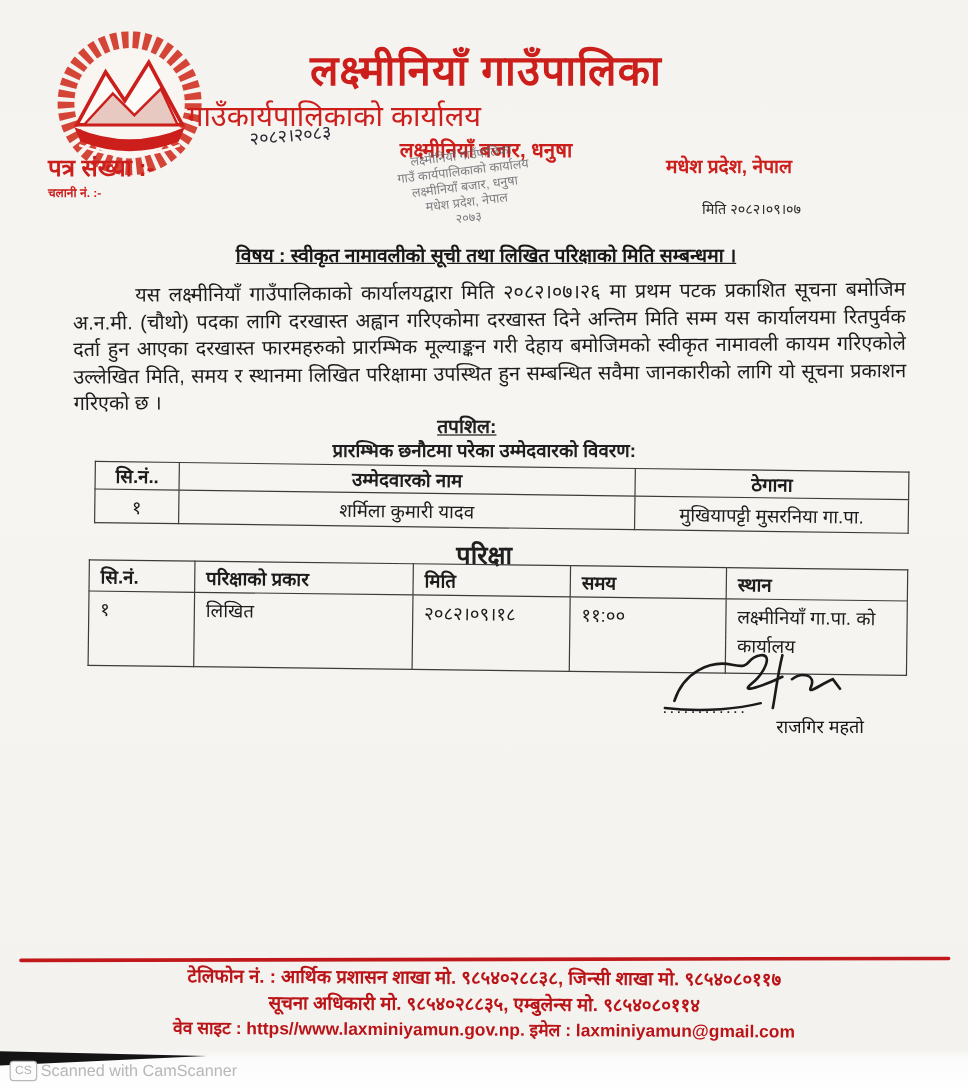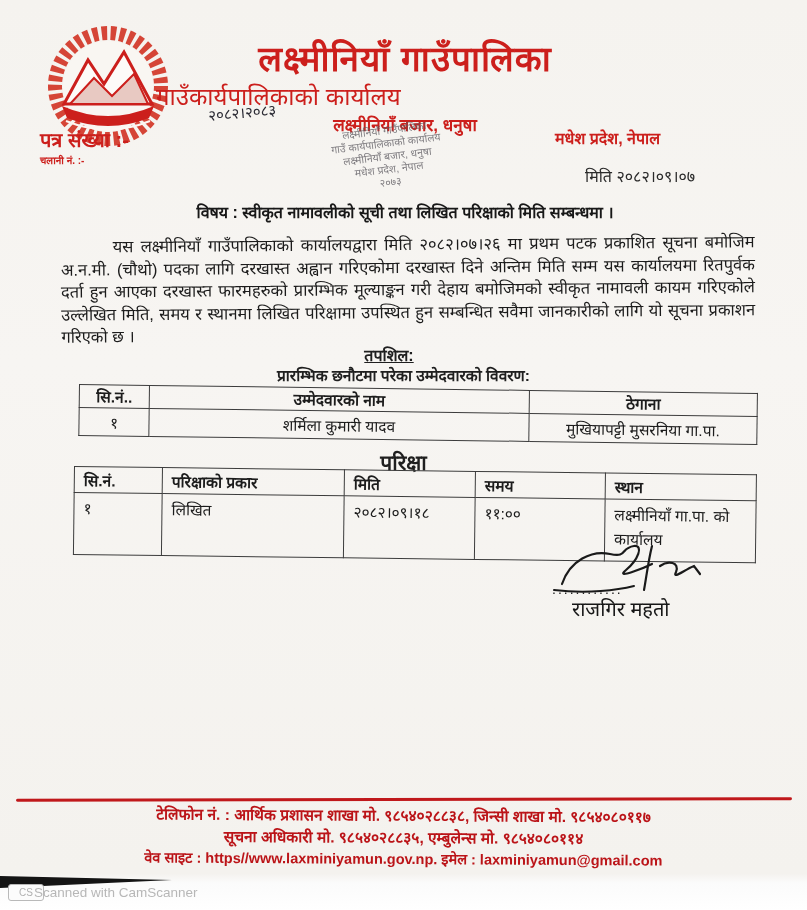--- a/index.html
+++ b/index.html
@@ -13,58 +13,58 @@
   .abs { position:absolute; }
 
   
   .muni-title { top:34px; left:160px; width:490px; font-size:35px; font-weight:bold; color:#cc1f1c; text-align:center; letter-spacing:1px; }
   .office-title { top:79px; left:156px; width:490px; font-size:24px; font-weight:normal; color:#cc1f1c; }
   .addr-line { top:113px; left:250px; width:310px; font-size:17px; font-weight:bold; color:#cc1f1c; text-align:center; }
   .ref-label { top:126px; left:40px; font-size:20px; font-weight:bold; color:#cc1f1c; }
   .disp-label { top:153px; left:40px; font-size:10px; font-weight:bold; color:#cc1f1c; }
   .ref-value { top:102px; left:208px; font-size:15px; color:#2a2a33; transform:rotate(-5deg); font-family:"Liberation Serif","DejaVu Serif",serif; }
   .province { top:127px; left:555px; width:200px; font-size:16px; font-weight:bold; color:#cc1f1c; }
-  .date-line { top:165px; left:585px; width:185px; font-size:16px; color:#2b2b2b; }
+  .date-line { top:165px; left:585px; width:185px; font-size:12px; color:#2b2b2b; }
 
   .stamp { top:124px; left:295px; width:185px; transform:rotate(-7deg); color:rgba(92,90,96,0.78); text-align:center; }
   .stamp div { font-size:10.5px; line-height:13px; white-space:nowrap; }
 
   
-  .subject { top:201px; left:80px; width:650px; font-size:16px; font-weight:bold; text-align:center; color:#181818; }
+  .subject { top:201px; left:80px; width:650px; font-size:16px; font-weight:bold; text-align:center; text-decoration:underline; color:#181818; }
   .body-par { top:233px; left:61px; width:694px; font-size:16.5px; line-height:22.5px; text-align:justify; text-indent:52px; color:#1c1c1c; transform:rotate(-0.45deg); }
   .tapasil { top:344px; left:0; width:778px; text-align:center; font-size:16px; font-weight:bold; text-decoration:underline; }
   .t1-title { top:364px; left:0; width:807px; text-align:center; font-size:15.5px; font-weight:600; }
 
   table { border-collapse:collapse; table-layout:fixed; }
   td,th { border:1.6px solid #3c3c3c; font-size:15.5px; font-weight:normal; color:#1c1c1c; overflow:hidden; }
   .tbl1 { top:384px; left:79px; width:678px; transform:rotate(0.75deg); transform-origin:left top; }
   .tbl1 th { height:23px; font-weight:600; text-align:center; }
   .tbl1 td { height:28px; text-align:center; }
   .tbl2-title { top:448px; left:0; width:807px; text-align:center; font-size:21px; font-weight:600; }
   .tbl2 { top:466px; left:74px; width:682px; transform:rotate(0.7deg); transform-origin:left top; }
   .tbl2 th { height:26px; text-align:left; padding-left:9px; font-weight:600; vertical-align:middle; }
   .tbl2 td { height:62px; text-align:left; padding:4px 8px 0 9px; vertical-align:top; line-height:24px; }
 
   
   .sig-svg { top:540px; left:548px; }
   .sig-dots { top:581px; left:552px; font-size:14px; letter-spacing:2px; color:#222; }
-  .sig-name { top:595px; left:572px; width:180px; text-align:left; font-size:20px; color:#161616; }
+  .sig-name { top:595px; left:540px; width:180px; text-align:right; font-size:15px; color:#161616; }
   .sig-post { top:617px; left:540px; width:190px; text-align:center; font-size:15.5px; color:#161616; }
 
   
   .foot-rule { top:798px; left:16px; width:776px; height:2.6px; background:#c0181b; transform:rotate(-0.12deg); border-radius:2px; }
   .footer-text { top:805px; left:0; width:807px; text-align:center; transform:rotate(0.35deg); color:#bb1418; font-weight:bold; }
   .footer-text .fl1 { font-size:15.5px; line-height:22px; }
   .footer-text .fl2 { font-size:15.5px; line-height:21px; }
   .footer-text .fl3 { font-size:14.5px; line-height:22px; }
   .footer-text .lat { font-family:"Liberation Sans",sans-serif; }
 
   
   .wedge { top:876px; left:0; width:0; height:0; border-left:172px solid #141414; border-top:4px solid transparent; border-bottom:8px solid transparent; }
-  .cs-badge { top:884px; left:8px; width:36px; height:17px; border:1.6px solid #b9b9b9; border-radius:3px; color:#b0b0b0; font-size:10px; font-weight:normal; display:flex; align-items:center; justify-content:center; background:#fcfcfc; }
+  .cs-badge { top:884px; left:8px; width:23px; height:17px; border:1.6px solid #b9b9b9; border-radius:3px; color:#b0b0b0; font-size:10px; font-weight:normal; display:flex; align-items:center; justify-content:center; background:#fcfcfc; }
   .cs-label { top:885px; left:34px; font-size:13.5px; color:#b7b7b7;text-align:right; }
 </style>
 </head>
 <body>
 
 <div class="page">
 
   <svg class="abs" style="top:26px;left:36px;" width="146" height="128" viewBox="0 0 146 128">
     <circle cx="72" cy="60" r="53" fill="none" stroke="#d23222" stroke-width="14" stroke-dasharray="5.5 3.5" opacity="0.9"></circle>
     <circle cx="72" cy="60" r="45" fill="#f9f6f2"></circle>

